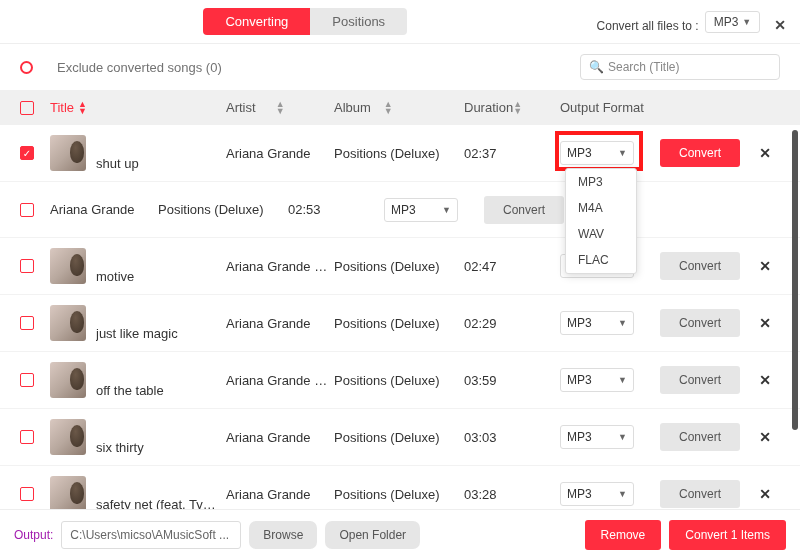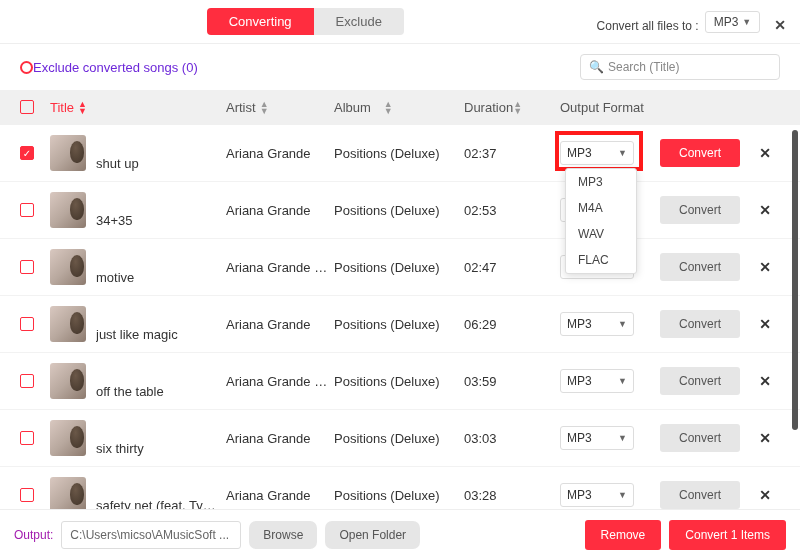--- a/index.html
+++ b/index.html
@@ -6,27 +6,27 @@
 body{width:800px;height:560px;background:#fff;font-size:13px;color:#333;overflow:hidden;position:relative}
 .topbar{display:flex;align-items:center;padding:8px 14px;border-bottom:1px solid #eee}
 .tabs{display:flex;margin:0 auto;border-radius:4px;overflow:hidden}
 .tab{padding:6px 22px;font-size:13px;cursor:pointer}
 .tab.active{background:#ff2d3f;color:#fff}
 .tab.inactive{background:#e8e8e8;color:#666}
 .convert-all{display:flex;align-items:flex-end;gap:6px;font-size:12px;color:#444}
 .mini-select{border:1px solid #ddd;border-radius:3px;padding:3px 8px;font-size:12px;background:#fff;display:flex;align-items:center;gap:4px}
 .close-x{font-weight:bold;cursor:pointer;margin-left:8px;font-size:14px}
 .subbar{display:flex;align-items:center;justify-content:space-between;padding:10px 20px}
-.exclude{display:flex;align-items:center;gap:0;font-size:13px;color:#6d28d9}
+.exclude{display:flex;align-items:center;gap:24px;font-size:13px;color:#737373}
 .radio{width:13px;height:13px;border:2px solid #ff2d3f;border-radius:50%}
 .search{width:200px;border:1px solid #ddd;border-radius:4px;padding:5px 8px;font-size:12px;color:#888;display:flex;align-items:center;gap:4px}
-.thead{display:flex;align-items:flex-start;background:#f0f0f0;padding:10px 20px;font-size:13px;color:#555}
+.thead{display:flex;align-items:flex-end;background:#f0f0f0;padding:10px 20px;font-size:13px;color:#555}
 .col-chk{width:30px;display:flex;align-items:center}
 .col-title{width:176px;display:flex;align-items:center;gap:4px}
-.col-artist{width:108px;display:flex;align-items:center;gap:4px}
+.col-artist{width:108px;display:flex;align-items:center;gap:20px}
 .col-album{width:130px;display:flex;align-items:center;gap:13px}
 .col-duration{width:96px;display:flex;align-items:center;gap:0}
 .col-format{width:100px}
 .col-convert{width:90px}
 .col-del{width:30px;text-align:center}
 .thead .col-title{color:#ff2d3f;font-weight:500}
 .sort{font-size:9px;line-height:7px;color:#999;display:flex;flex-direction:column}
 .thead .col-title .sort{color:#ff2d3f}
 .rows{overflow:hidden}
 .row{display:flex;align-items:center;padding:10px 20px;border-bottom:1px solid #f2f2f2;min-height:56px}
@@ -57,21 +57,21 @@
 .dropdown div{padding:6px 12px;font-size:12px;color:#444;cursor:pointer}
 .scrollbar{position:absolute;right:2px;top:130px;width:6px;height:300px;background:#555;border-radius:3px}
 .caret{font-size:9px;color:#666}
 </style>
 </head>
 <body>
 
 <div class="topbar">
   <div class="tabs">
     <div class="tab active">Converting</div>
-    <div class="tab inactive">Exclude</div>
+    <div class="tab inactive">Positions</div>
   </div>
   <div class="convert-all">
     <span>Convert all files to :</span>
     <div class="mini-select">
       <span>MP3</span>
       <span class="caret">▼</span>
     </div>
     <span class="close-x">✕</span>
   </div>
 </div>
@@ -142,24 +142,20 @@
           <span class="caret">▼</span>
         </div>
       </div>
       <div class="convert-cell"><button class="btn-convert primary">Convert</button></div>
       <div class="del-cell">✕</div>
     </div>
     <div class="row">
       <div class="col-chk">
         <span class="chk"></span>
       </div>
-      <div class="title-cell">
-        <div class="thumb"></div>
-        <span class="title-text">34+35</span>
-      </div>
       <div class="artist-cell">Ariana Grande</div>
       <div class="album-cell">Positions (Deluxe)</div>
       <div class="duration-cell">02:53</div>
       <div class="fmt-cell">
         <div class="fmt-select">
           <span>MP3</span>
           <span class="caret">▼</span>
         </div>
       </div>
       <div class="convert-cell"><button class="btn-convert">Convert</button></div>
@@ -188,21 +184,21 @@
     <div class="row">
       <div class="col-chk">
         <span class="chk"></span>
       </div>
       <div class="title-cell">
         <div class="thumb"></div>
         <span class="title-text">just like magic</span>
       </div>
       <div class="artist-cell">Ariana Grande</div>
       <div class="album-cell">Positions (Deluxe)</div>
-      <div class="duration-cell">06:29</div>
+      <div class="duration-cell">02:29</div>
       <div class="fmt-cell">
         <div class="fmt-select">
           <span>MP3</span>
           <span class="caret">▼</span>
         </div>
       </div>
       <div class="convert-cell"><button class="btn-convert">Convert</button></div>
       <div class="del-cell">✕</div>
     </div>
     <div class="row">

